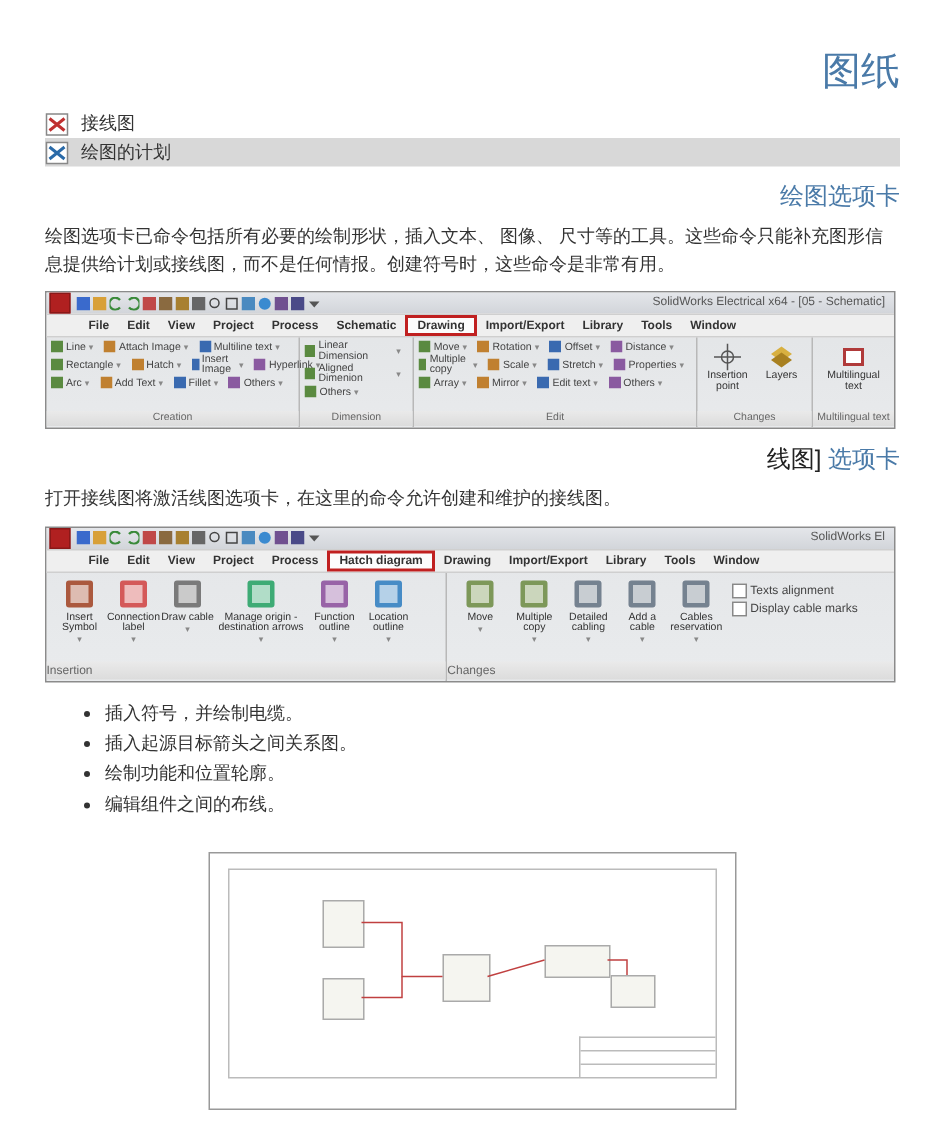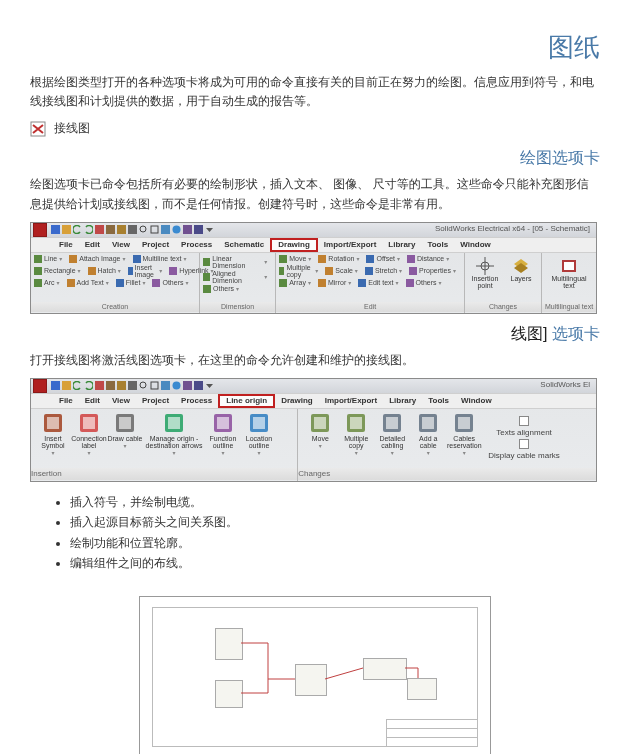--- a/index.html
+++ b/index.html
@@ -209,21 +209,20 @@
     height: 22px;
     display: block;
     margin: 0 auto 1px auto;
   }
   .r2-check {
     font-size: 8px;
     display: flex;
     align-items: center;
     gap: 2px;
     margin-bottom: 2px;
-    flex-direction: column;
   }
   .r2-check .box {
     width: 8px; height: 8px; border: 1px solid #888; background: #fff;
   }
 
   
   ul.bullets {
     font-size: 12px;
     color: #333;
     line-height: 1.7;
@@ -260,29 +259,35 @@
   .rel {
     position: relative;
   }
 </style>
 </head>
 <body>
 <div class="page">
 
 <div class="title">图纸</div>
 
-<p class="body-text">根据绘图类型打开的各种选项卡将成为可用的命令直接有关的目前正在努力的绘图。信息应用到符号，和电线接线图和计划提供的数据，用于自动生成的报告等。</p>
 
 <div class="link-list" id="link-list">
       <div class="link-item">
         <svg class="link-icon">
           <rect x="1" y="1" width="14" height="14" fill="#fff" stroke="#888"></rect>
           <path d="M3 4 L13 12 M3 12 L13 4" stroke="#c03030" stroke-width="2"></path>
         </svg>
         <span>接线图</span>
+      </div>
+      <div class="link-item selected">
+        <svg class="link-icon">
+          <rect x="1" y="1" width="14" height="14" fill="#fff" stroke="#888"></rect>
+          <path d="M3 4 L13 12 M3 12 L13 4" stroke="#2a6aa8" stroke-width="2"></path>
+        </svg>
+        <span>绘图的计划</span>
       </div>
     </div>
 
 <div class="section-title">绘图选项卡</div>
 
 <p class="body-text">绘图选项卡已命令包括所有必要的绘制形状，插入文本、 图像、 尺寸等的工具。这些命令只能补充图形信息提供给计划或接线图，而不是任何情报。创建符号时，这些命令是非常有用。</p>
 
 <div class="ribbon1">
   <div class="r1-titlebar">
     <div class="r1-logo"></div>
@@ -653,21 +658,21 @@
           </svg>
     </div>
     <div class="r1-wintitle">SolidWorks El</div>
   </div>
   <div class="r1-tabs" id="r2-tabs">
         <span class="r1-tab">File</span>
         <span class="r1-tab">Edit</span>
         <span class="r1-tab">View</span>
         <span class="r1-tab">Project</span>
         <span class="r1-tab">Process</span>
-        <span class="r1-tab active">Line origin</span>
+        <span class="r1-tab active">Hatch diagram</span>
         <span class="r1-tab">Drawing</span>
         <span class="r1-tab">Import/Export</span>
         <span class="r1-tab">Library</span>
         <span class="r1-tab">Tools</span>
         <span class="r1-tab">Window</span>
       </div>
   <div class="r2-body">
     <div class="r2-group" style="width:262px" id="r2g1">
           <div style="display: flex;">
             <div class="r2-btn">

